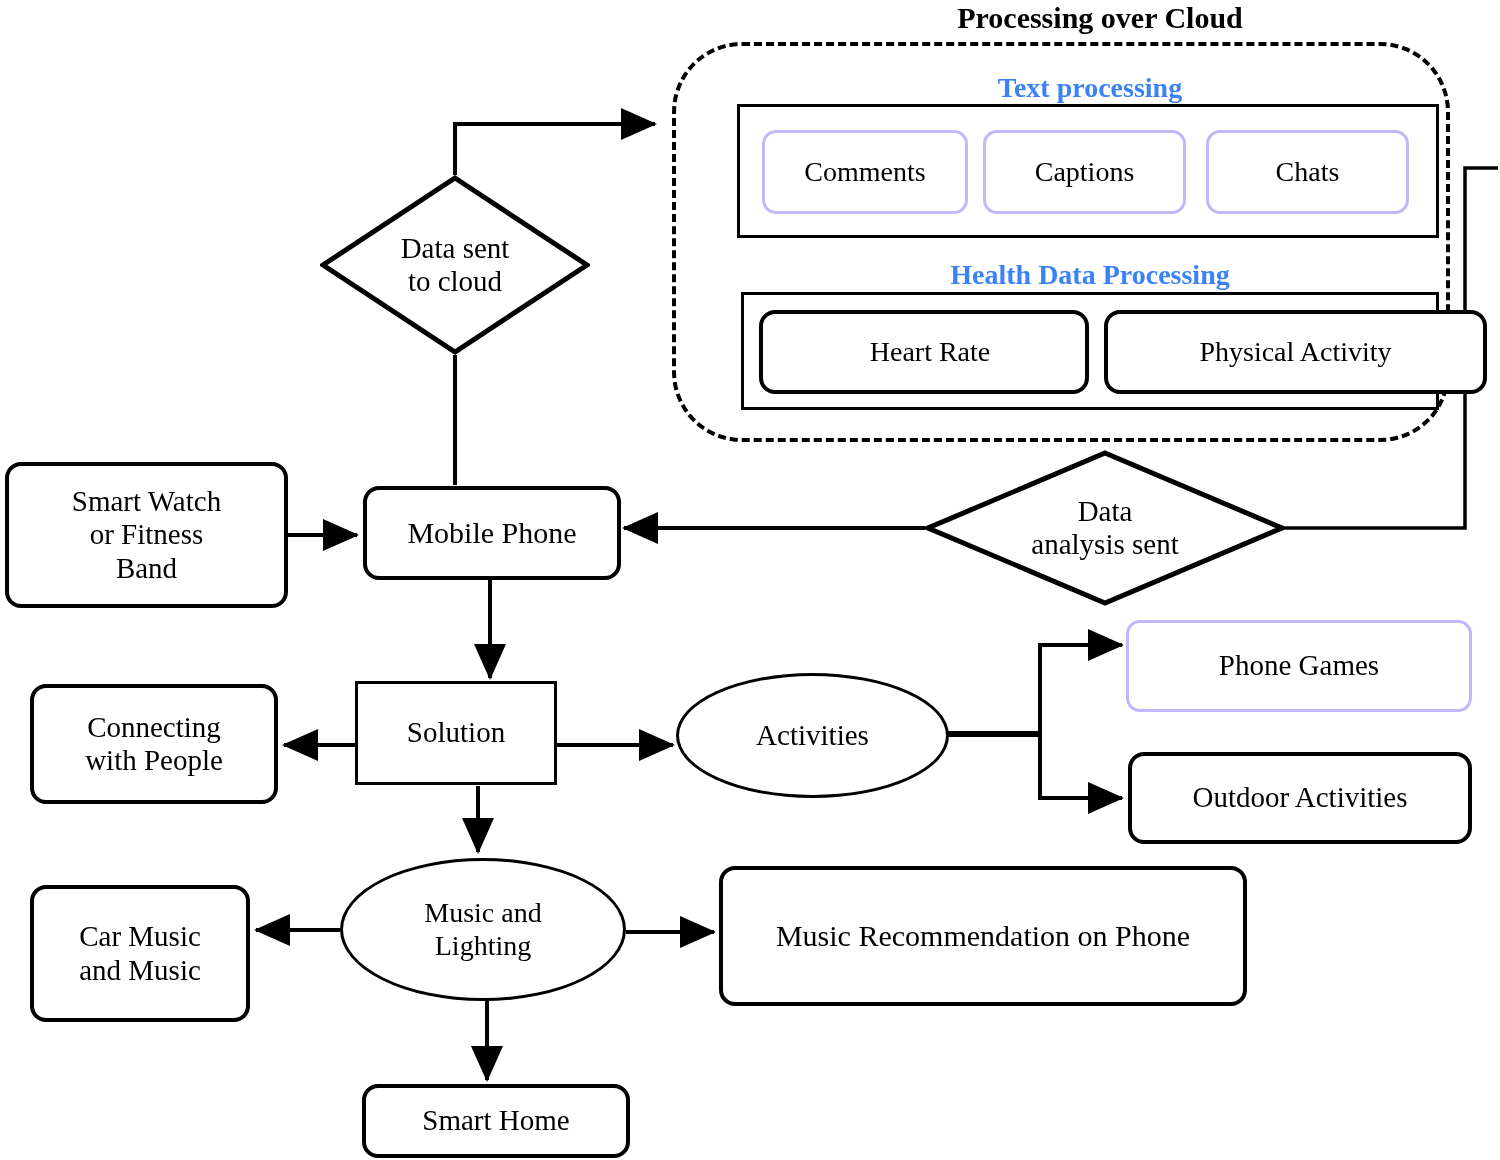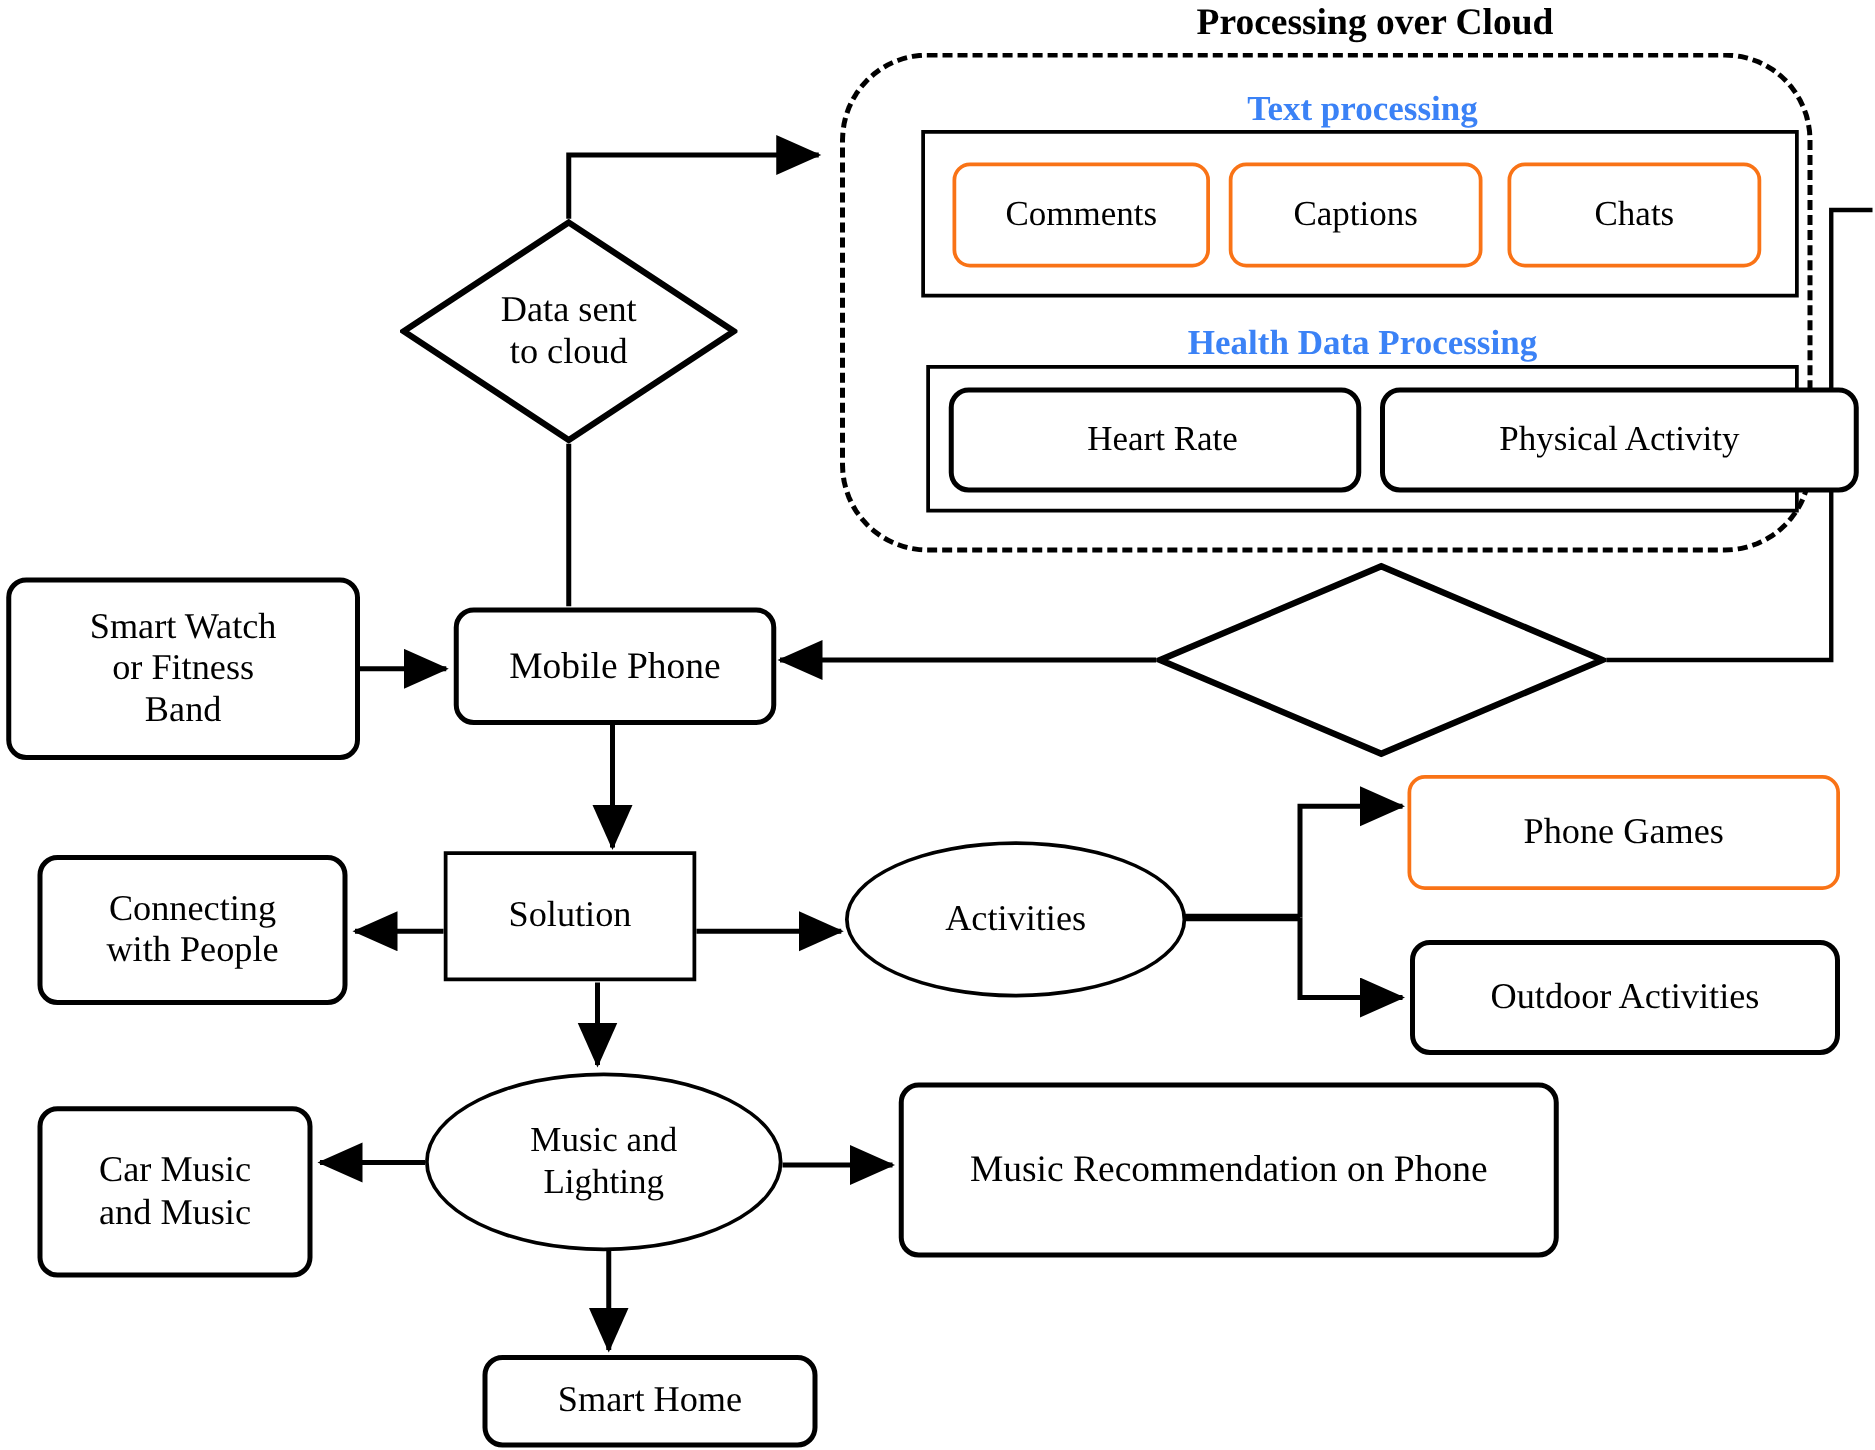--- a/index.html
+++ b/index.html
@@ -31,21 +31,21 @@
     text-align: center;
     color: #000;
     background: #fff;
     line-height: 1.15;
   }
   .rbox {
     border: 4px solid #000;
     border-radius: 16px;
   }
   .rbox-thin {
-    border: 3px solid #f97316;
+    border: 3px solid #c4b5fd;
     border-radius: 14px;
   }
   .sqbox {
     border: 3px solid #000;
     border-radius: 0;
   }
   .plainbox {
     border: 3px solid #000;
     border-radius: 0;
     background: transparent;
@@ -199,20 +199,24 @@
     <div class="dtext" style="font-size:29px;">
       <div>Data sent</div>
       <div>to cloud</div>
     </div>
   </div>
 
   <div class="diamond-wrap" style="left:925px; top:450px; width:360px; height:156px;">
     <svg viewBox="0 0 360 156" preserveAspectRatio="none">
       <polygon points="180,3 357,78 180,153 3,78" fill="#ffffff" stroke="#000000" stroke-width="5"></polygon>
     </svg>
+    <div class="dtext" style="font-size:29px;">
+      <div>Data</div>
+      <div>analysis sent</div>
+    </div>
   </div>
 
   <div class="node rbox" style="left:5px; top:462px; width:283px; height:146px; font-size:29px; flex-direction:column;">
     <div>Smart Watch</div>
     <div>or Fitness</div>
     <div>Band</div>
   </div>
 
   <div class="node rbox" style="left:363px; top:486px; width:258px; height:94px; font-size:30px;">
     <span>Mobile Phone</span>
@@ -246,17 +250,17 @@
 
   <div class="node rbox" style="left:30px; top:885px; width:220px; height:137px; font-size:29px; flex-direction:column;">
     <div>Car Music</div>
     <div>and Music</div>
   </div>
 
   <div class="node rbox" style="left:719px; top:866px; width:528px; height:140px; font-size:30px;">
     <span>Music Recommendation on Phone</span>
   </div>
 
-  <div class="node rbox" style="left:362px; top:1084px; width:268px; height:74px; font-size:29px;margin-left:24px;">
+  <div class="node rbox" style="left:362px; top:1084px; width:268px; height:74px; font-size:29px;">
     <span>Smart Home</span>
   </div>
 
 </div>
 
 </body></html>

